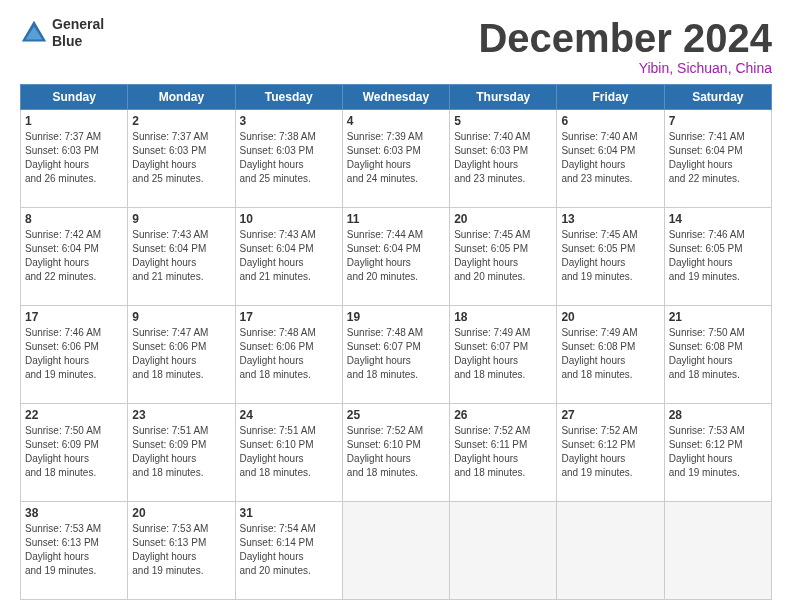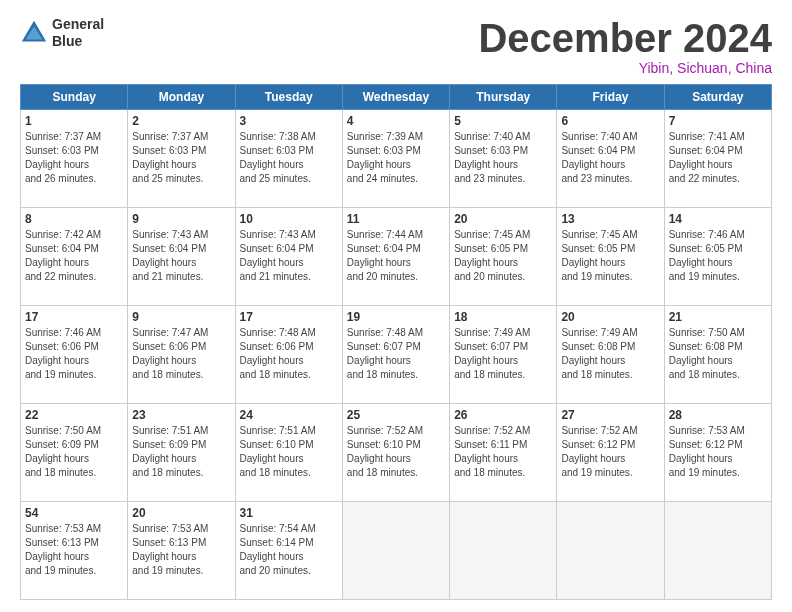--- a/index.html
+++ b/index.html
@@ -381,21 +381,21 @@
         <div class="day-info">
           Sunrise: 7:53 AM<br>
           Sunset: 6:12 PM<br>
           Daylight hours<br>
           and 19 minutes.
         </div>
       </td>
         </tr>
         <tr>
           <td>
-        <span class="day-number">54</span>
+        <span class="day-number">38</span>
         <div class="day-info">
           Sunrise: 7:53 AM<br>
           Sunset: 6:13 PM<br>
           Daylight hours<br>
           and 19 minutes.
         </div>
       </td>
           <td>
         <span class="day-number">20</span>
         <div class="day-info">

